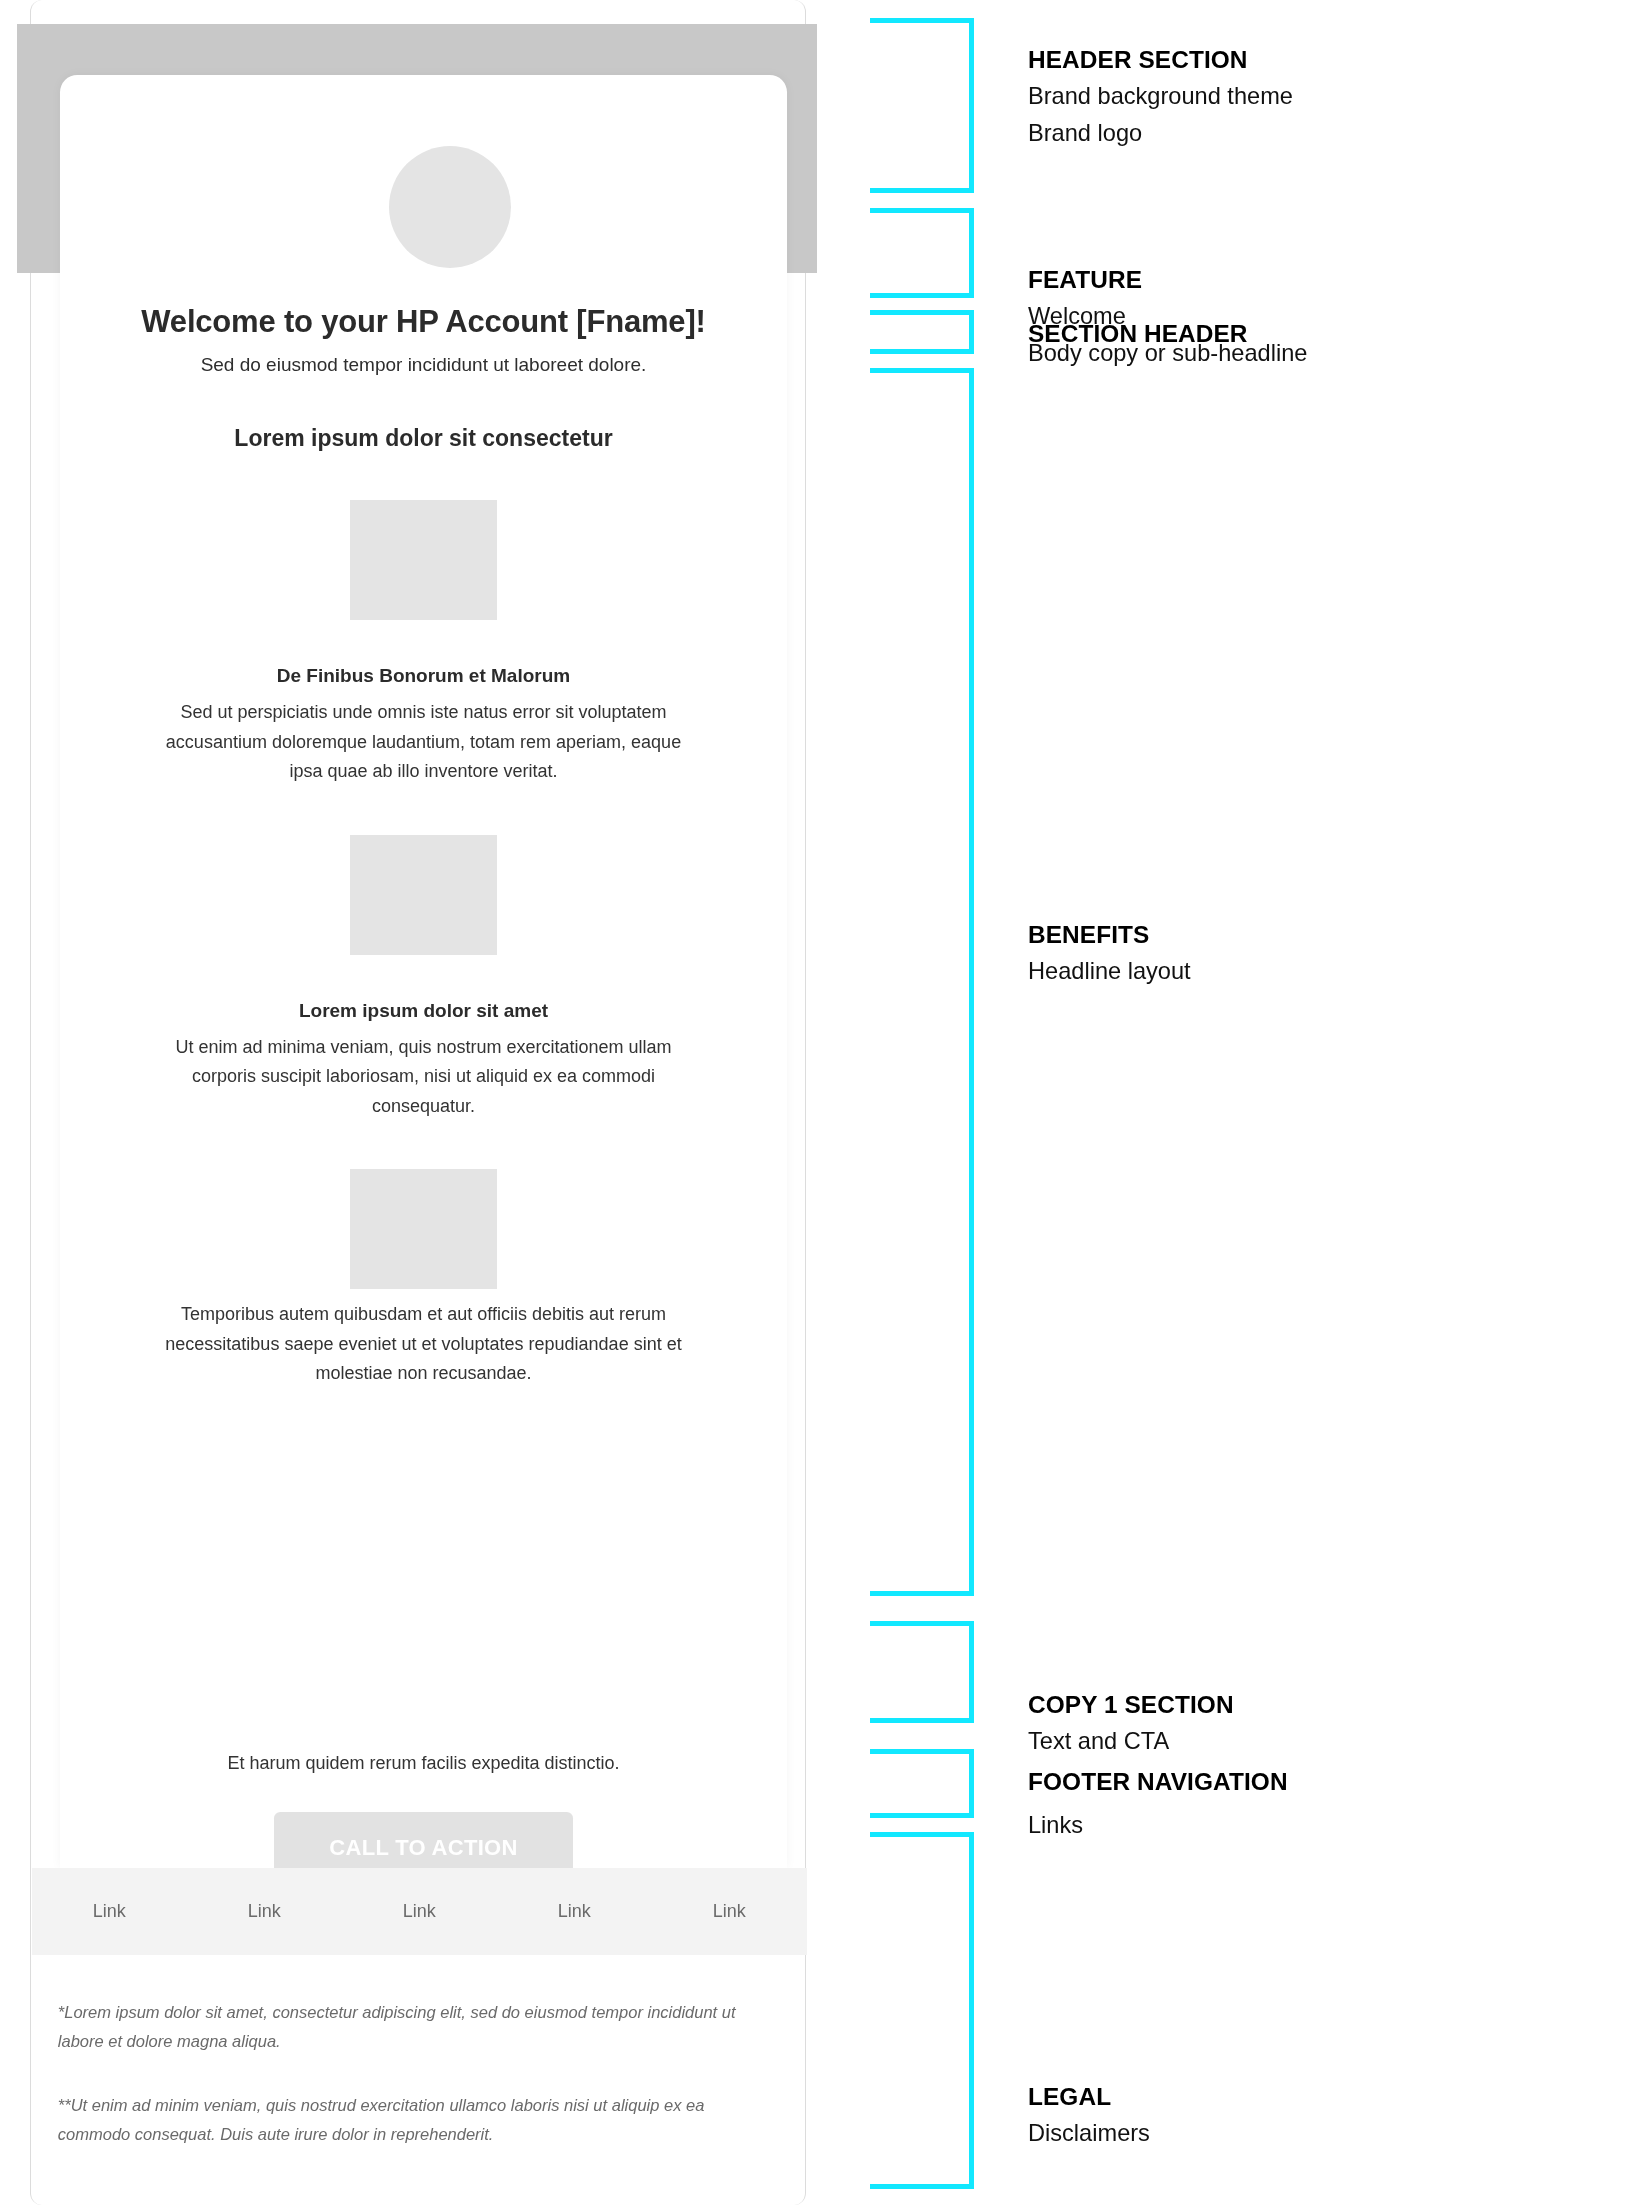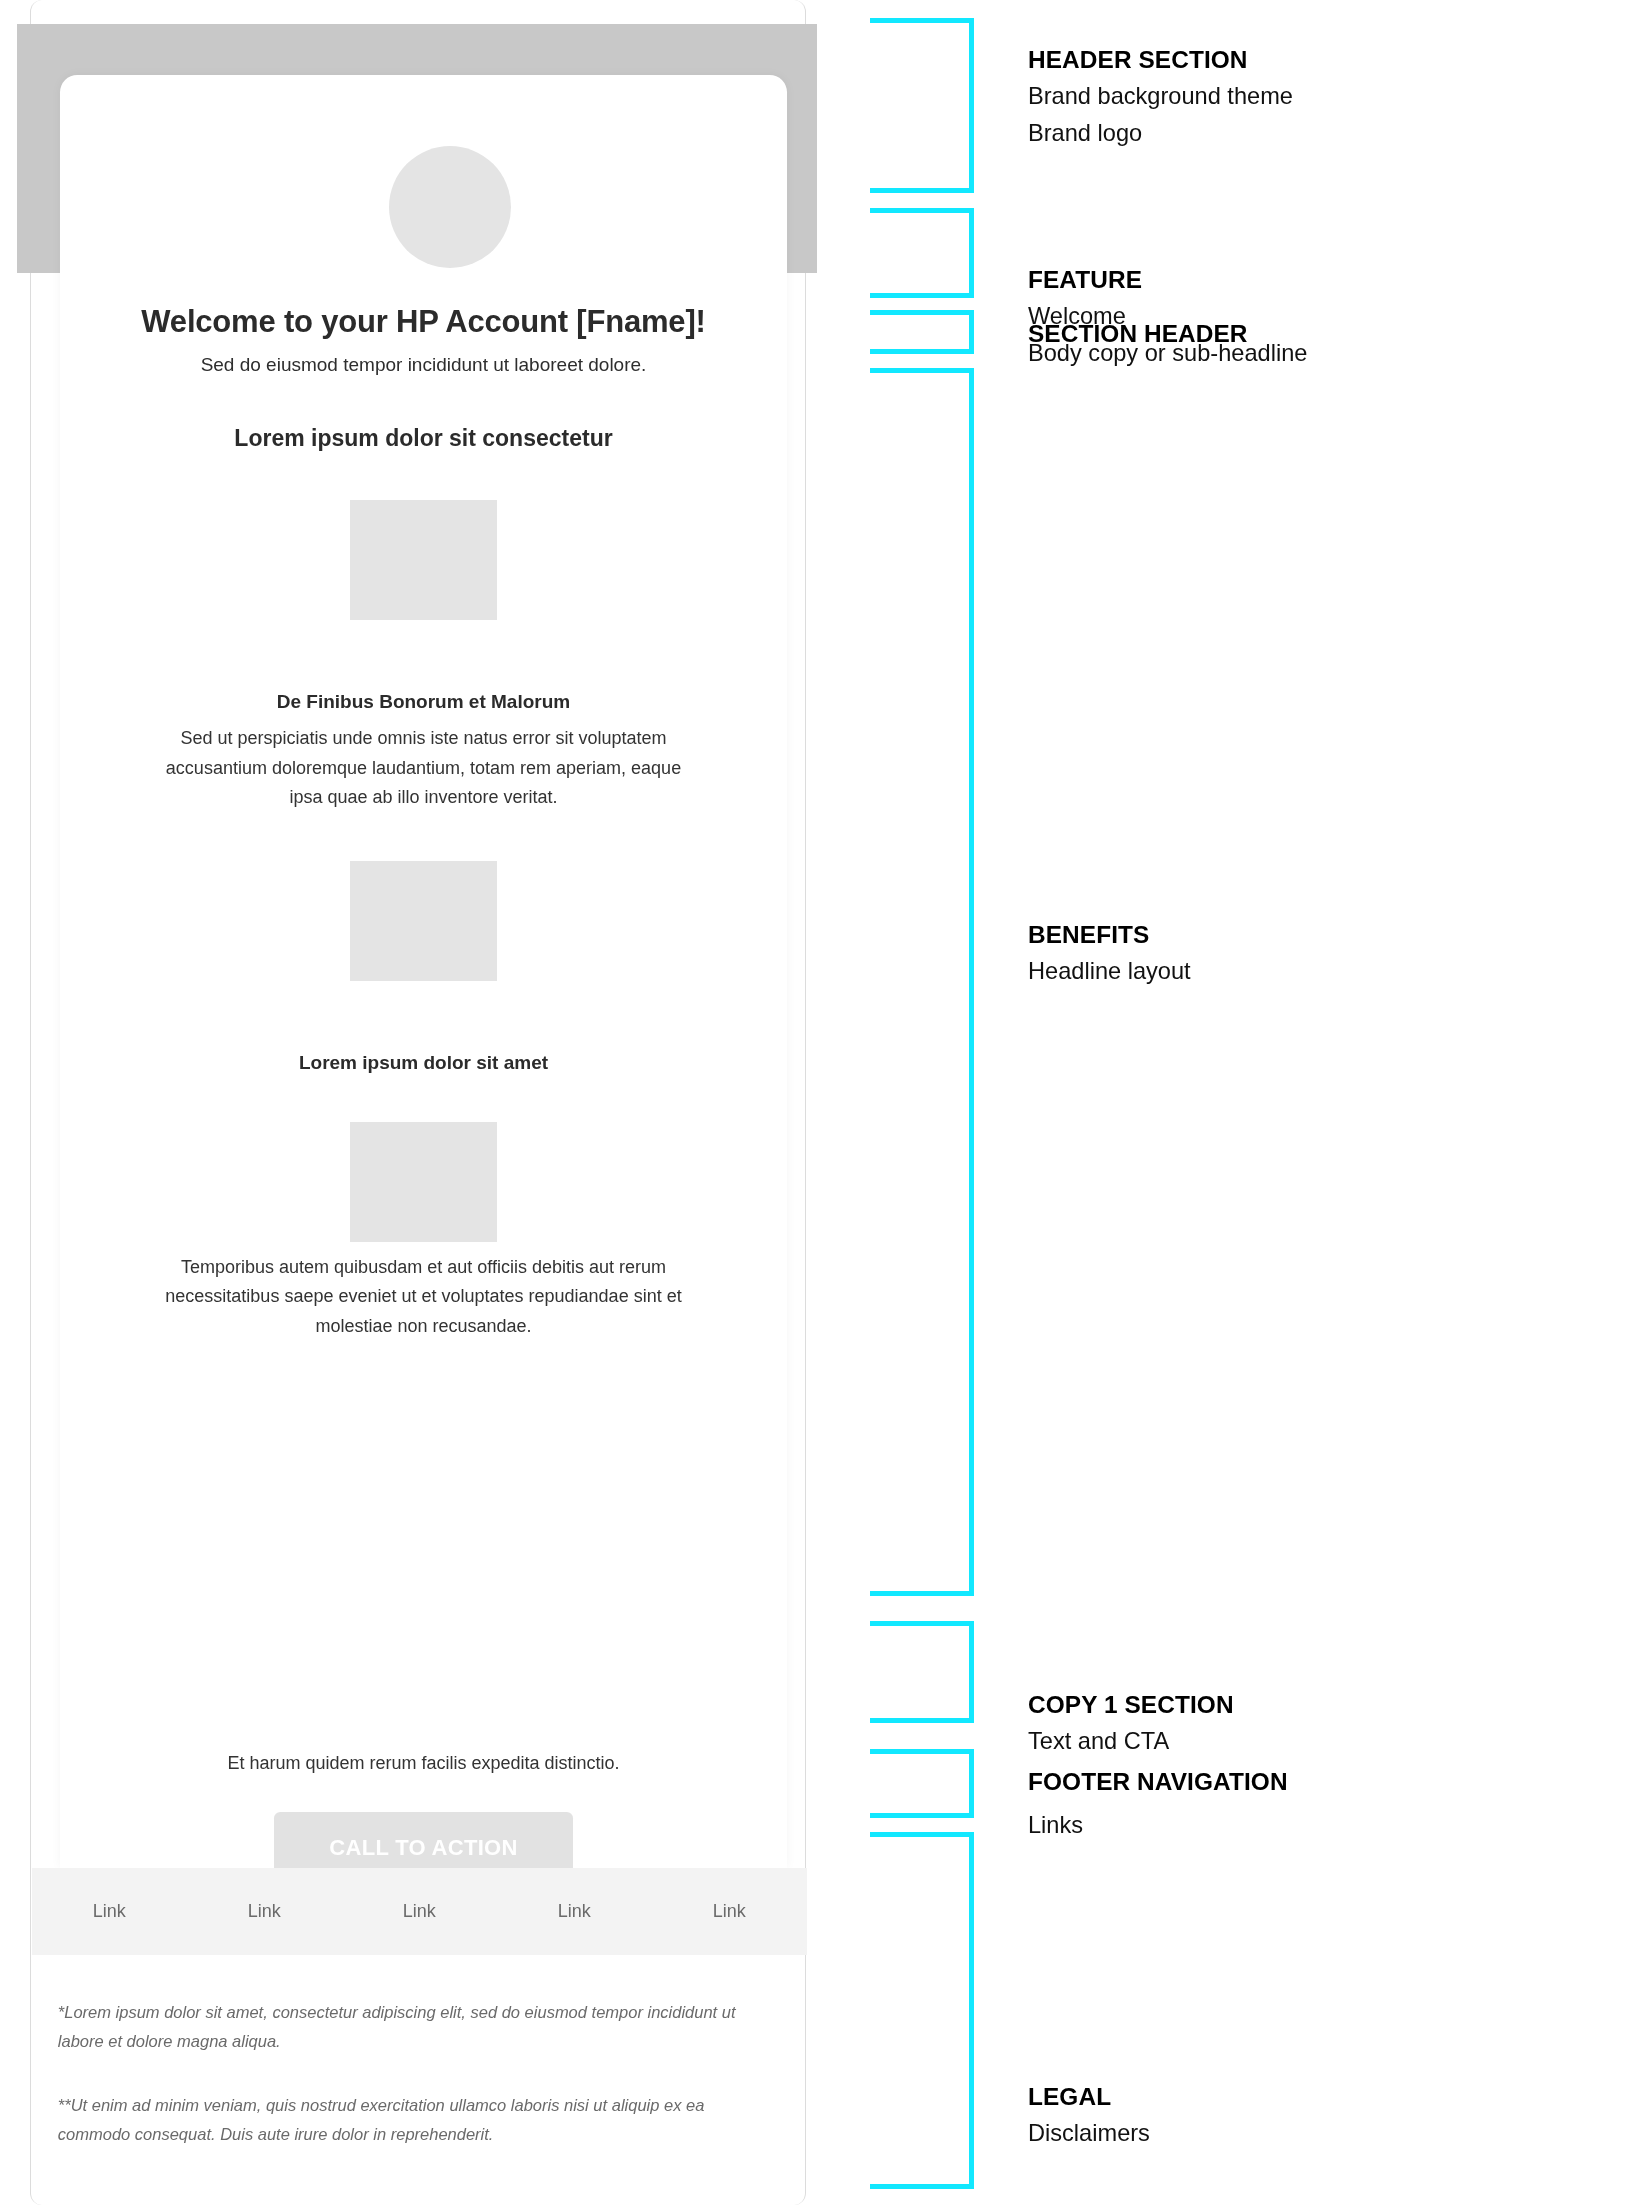--- a/index.html
+++ b/index.html
@@ -110,21 +110,21 @@
     text-align: center;
     margin-bottom: 48px;
   }
   .benefit-img {
     width: 147px;
     height: 120px;
     margin: 0 auto;
     background: #e4e4e4;
   }
   .benefit-title {
-    margin-top: 71px;
+    margin-top: 45px;
     font-size: 19px;
     font-weight: bold;
     color: #2b2b2b;
   }
   .benefit-body {
     margin-top: 11px;
     font-size: 18px;
     line-height: 1.64;
     color: #333333;
     width: 543px;
@@ -259,20 +259,21 @@
 
         <div class="benefit">
           <div class="benefit-img"></div>
           <div class="benefit-title">De Finibus Bonorum et Malorum</div>
           <div class="benefit-body">Sed ut perspiciatis unde omnis iste natus error sit voluptatem accusantium doloremque laudantium, totam rem aperiam, eaque ipsa quae ab illo inventore veritat.</div>
         </div>
 
         <div class="benefit">
           <div class="benefit-img"></div>
           <div class="benefit-title">Lorem ipsum dolor sit amet</div>
+          <div class="benefit-body">Ut enim ad minima veniam, quis nostrum exercitationem ullam corporis suscipit laboriosam, nisi ut aliquid ex ea commodi consequatur.</div>
         </div>
 
         <div class="benefit">
           <div class="benefit-img"></div>
           <div class="benefit-body">Temporibus autem quibusdam et aut officiis debitis aut rerum necessitatibus saepe eveniet ut et voluptates repudiandae sint et molestiae non recusandae.</div>
         </div>
 
       </div>
 
       <div class="copy1">

